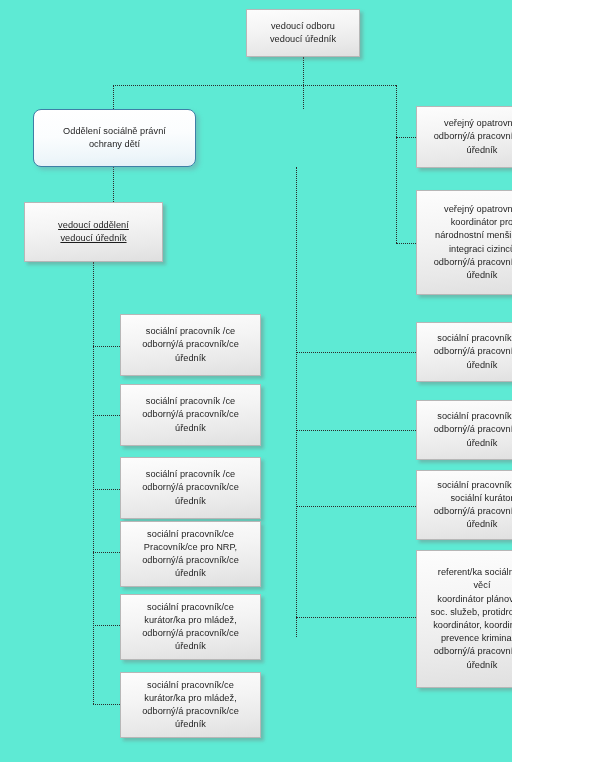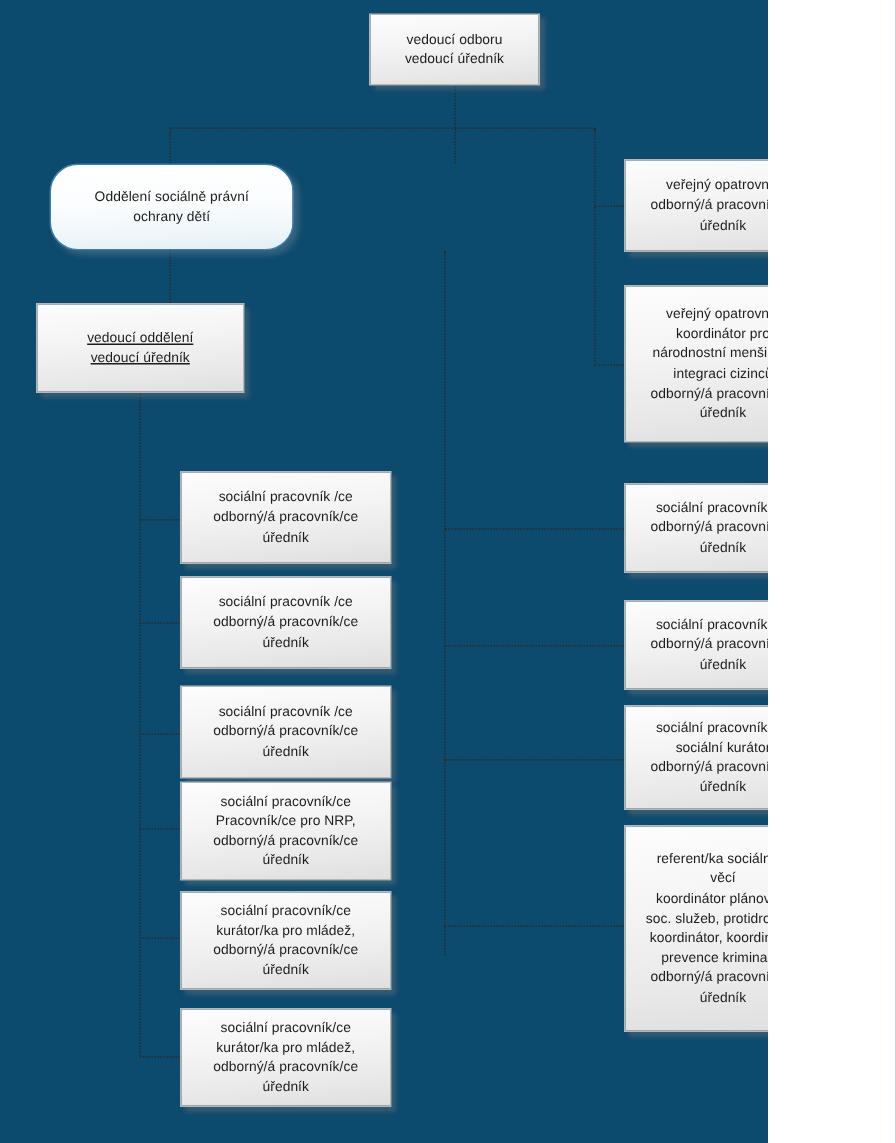--- a/index.html
+++ b/index.html
@@ -7,21 +7,21 @@
     padding: 0;
     background: #ffffff;
   }
   body {
     font-family: "Liberation Sans", sans-serif;
   }
   #canvas {
     position: relative;
     width: 512px;
     height: 762px;
-    background: #0c4a6e;
+    background: #5eead4;
     overflow: hidden;
   }
 
   
   .box {
     position: absolute;
     box-sizing: border-box;
     display: flex;
     align-items: center;
     justify-content: center;
@@ -31,21 +31,21 @@
     line-height: 13.2px;
     letter-spacing: 0.05px;
     padding: 2px 5px;
     background: linear-gradient(175deg, #fdfdfd 0%, #f4f4f4 40%, #e9e9e9 75%, #dfdfdf 100%);
     border: 1px solid #b7b7b7;
     box-shadow: 3px 3px 3px rgba(120,120,120,0.38);
   }
   .box .txt { display: block; width: 100%; }
 
   .box.rounded {
-    border-radius: 19px;
+    border-radius: 8px;
     border: 1.4px solid #3e7fa6;
     background: linear-gradient(178deg, #ffffff 0%, #fbfdfe 45%, #eef6fa 80%, #e2eff6 100%);
     box-shadow: 3px 3px 4px rgba(120,140,155,0.40);
   }
 
   
   .conn {
     position: absolute;
   }
   .conn.h {

